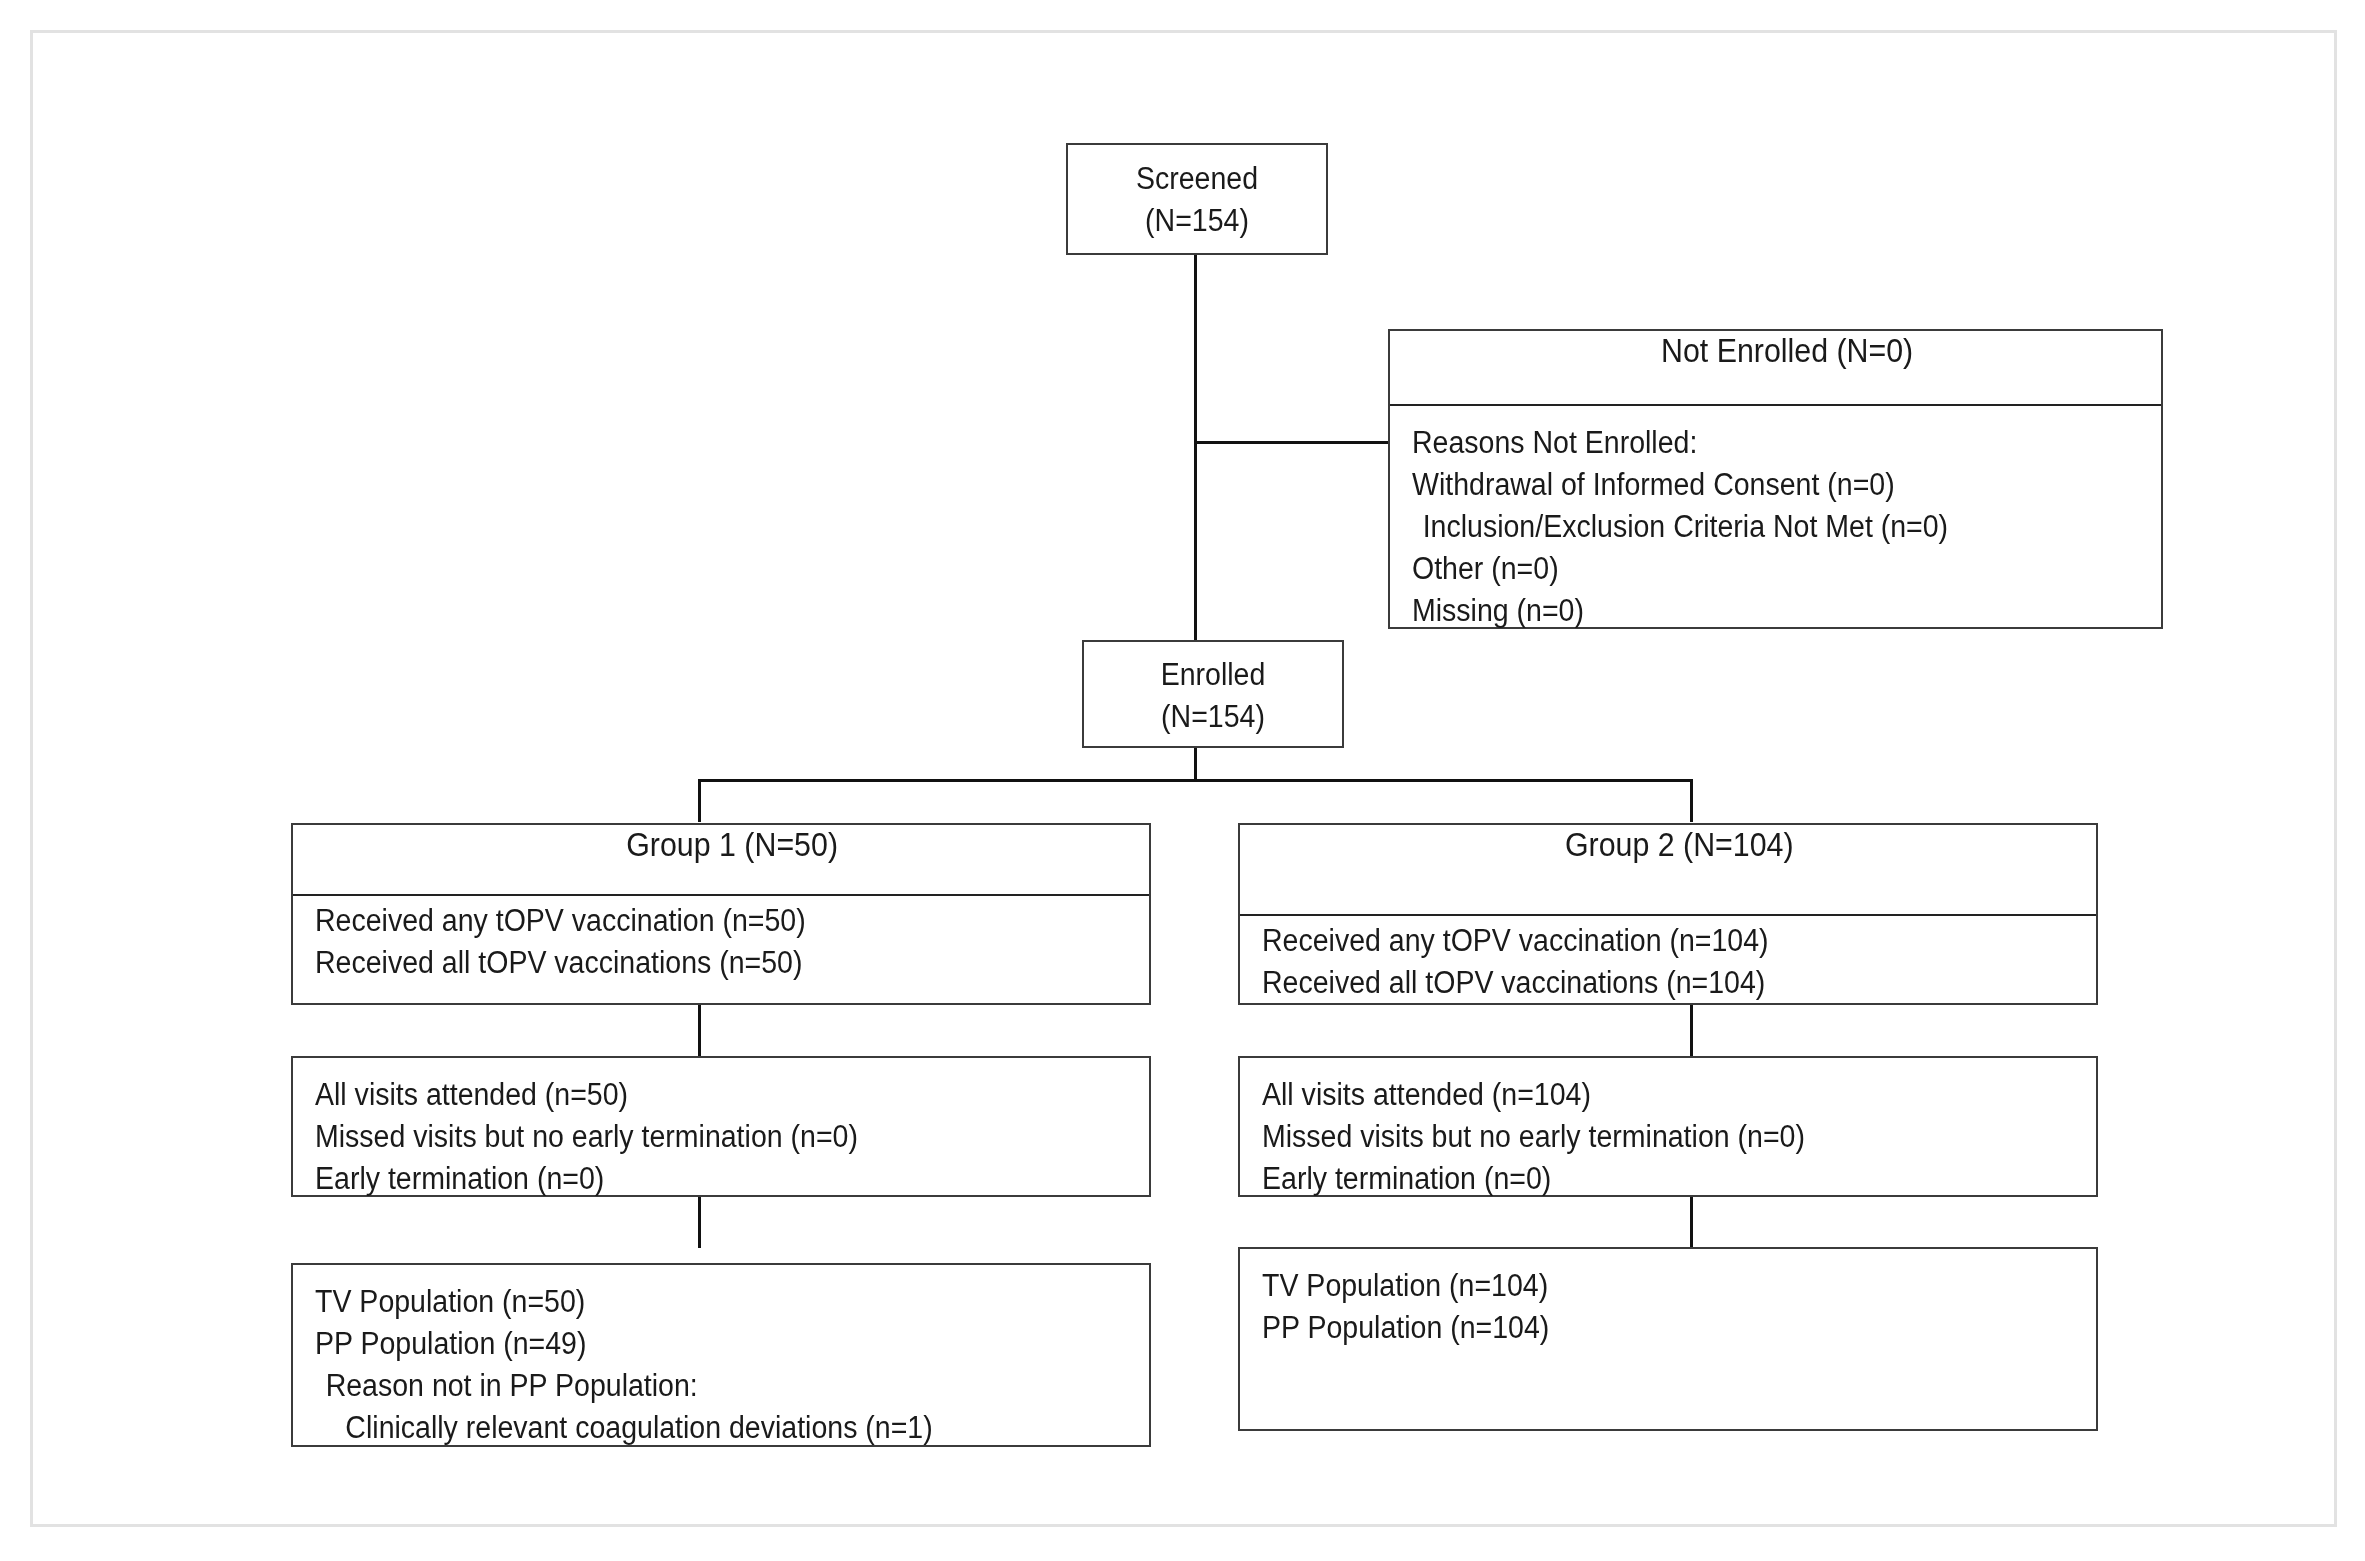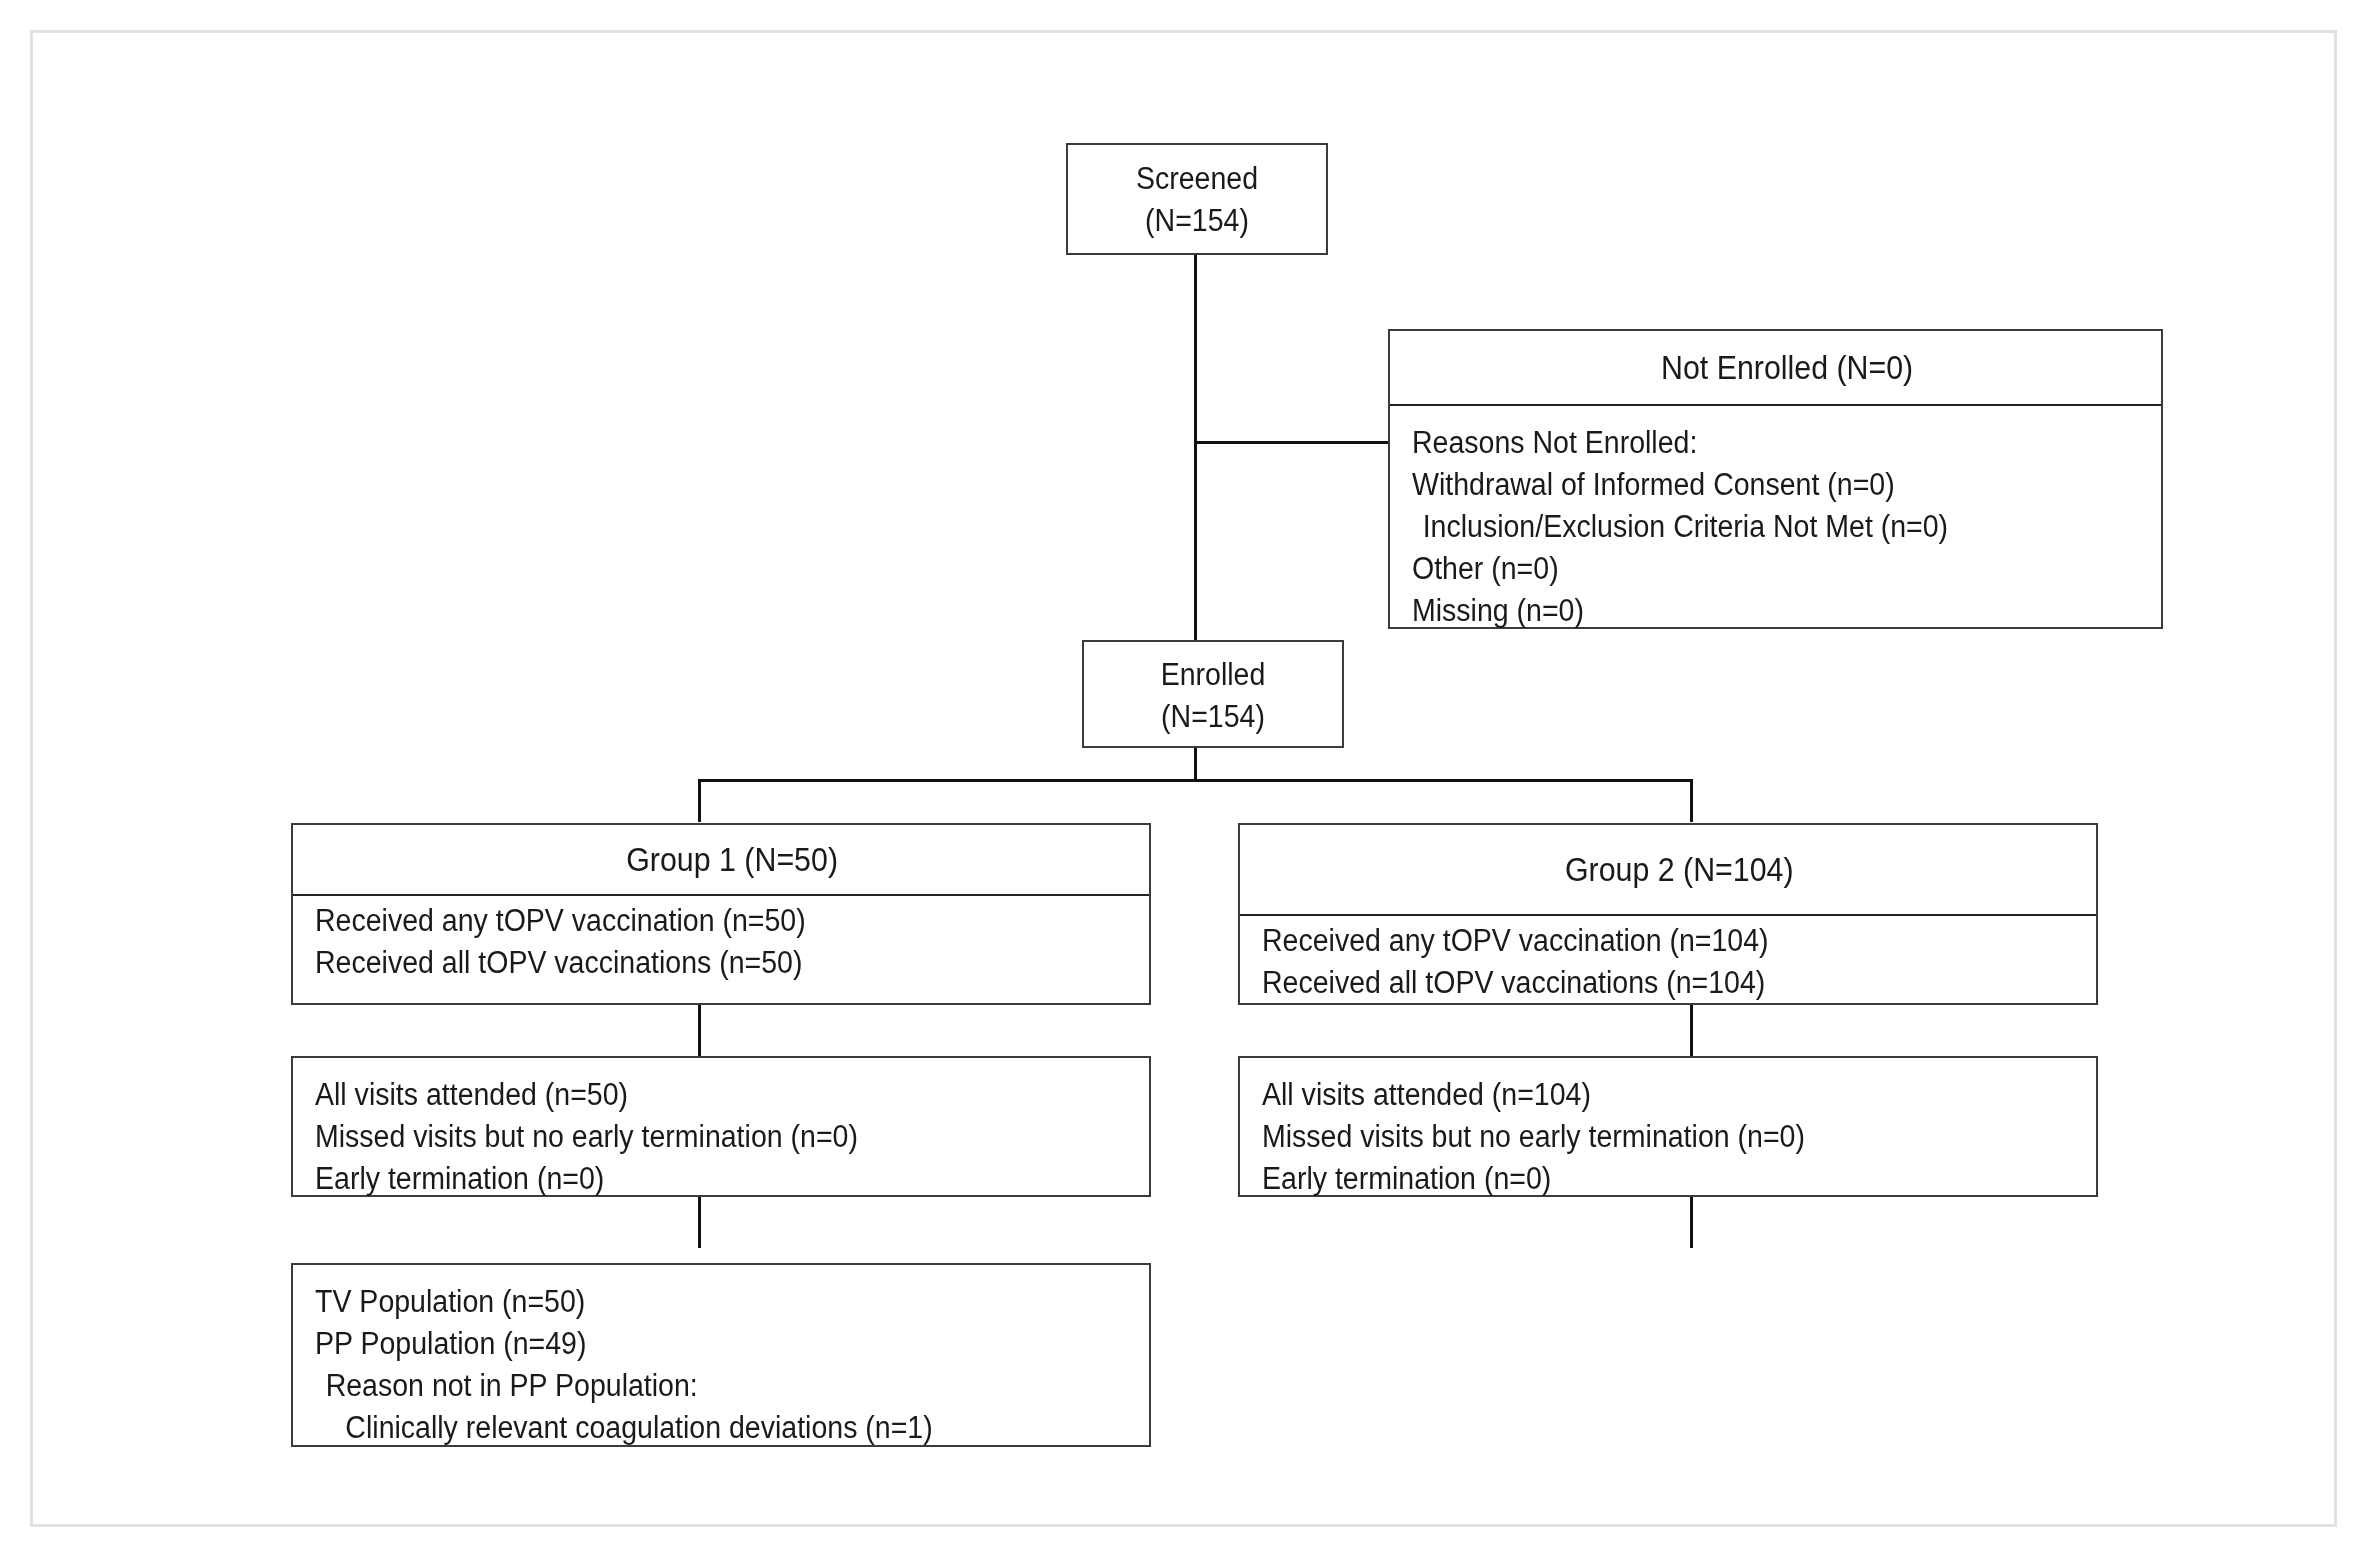--- a/index.html
+++ b/index.html
@@ -40,21 +40,20 @@
     background: #ffffff;
     border: 2.9px solid #3b3b3b;
     z-index: 5;
   }
 
   .node-header {
     text-align: center;
     border-bottom: 2.9px solid #222222;
     box-sizing: border-box;
     display: flex;
-    align-items: center;
     justify-content: center;
     padding-left: 23px;
   }
 
   .node-body {
     box-sizing: border-box;
   }
 
   
   .line {
@@ -190,15 +189,21 @@
   </div>
 
   <div class="node" style="left:1238px; top:1056px; width:860px; height:141px;">
     <div class="node-body stack-lines">
       <div class="line">All visits attended (n=104)</div>
       <div class="line">Missed visits but no early termination (n=0)</div>
       <div class="line">Early termination (n=0)</div>
     </div>
   </div>
 
+  <div class="node" style="left:1238px; top:1247px; width:860px; height:184px;">
+    <div class="node-body stack-lines">
+      <div class="line">TV Population (n=104)</div>
+      <div class="line">PP Population (n=104)</div>
+    </div>
+  </div>
 
 </div>
 
 
 </body></html>

